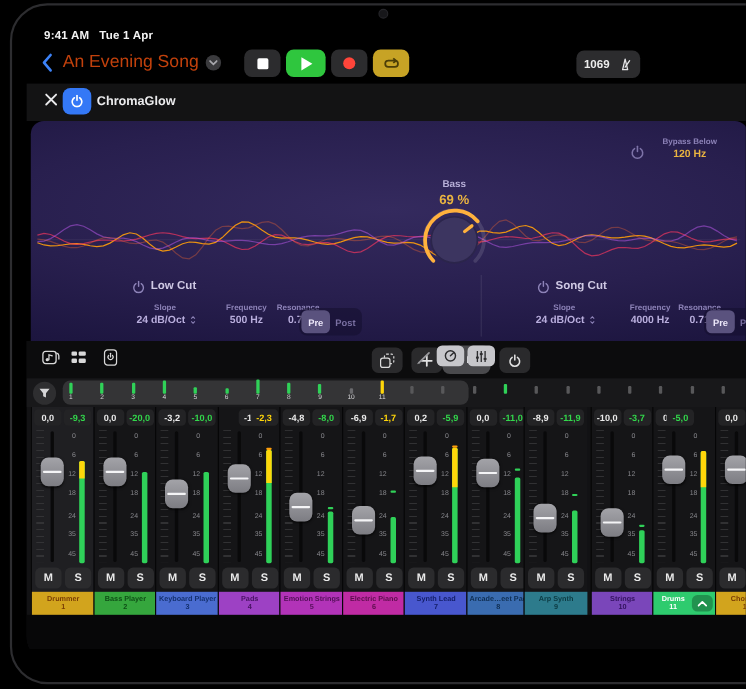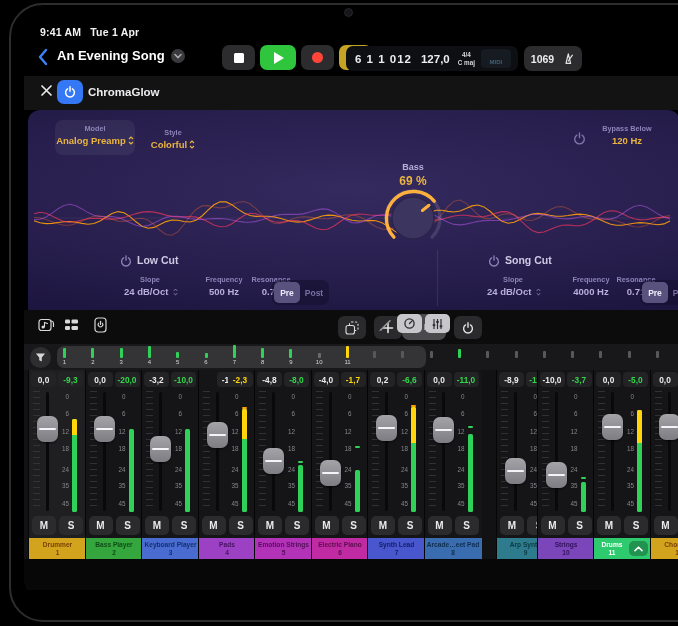--- a/index.html
+++ b/index.html
@@ -11,21 +11,21 @@
     border:2px solid #2d2d30;border-radius:34px;}
   .camera-dot{position:absolute;left:344px;top:8px;width:7px;height:7px;border-radius:50%;
     background:#17171a;border:1px solid #26262a;}
   .screen{position:absolute;left:24px;top:18px;width:656px;height:584px;background:#000;
     border-radius:24px 0 0 24px;overflow:hidden;}
   
   .status{left:16px;top:8px;color:#f2f2f2;font-size:10.5px;font-weight:700;letter-spacing:.2px;}
   .status span{margin-right:9px;}
   .back{left:13px;top:30px;width:12px;height:18px;}
   .songrow{left:33px;top:30px;display:flex;align-items:center;gap:6px;}
-  .song-title{color:#ffffff;font-size:13px;font-weight:700;}
+  .song-title{color:#c2410c;font-size:16px;font-weight:400;}
   .badge{width:14px;height:14px;border-radius:50%;background:#3a3a3d;display:flex;align-items:center;justify-content:center;}
   .transport{left:198px;top:27px;display:flex;gap:5px;}
   .tbtn{width:33px;height:25px;border-radius:7px;background:#2c2c2e;display:flex;align-items:center;justify-content:center;}
   .tbtn.play{background:#2fc63e;width:36px;}
   .tbtn.cycle{background:#c7a325;}
   .stop-sq{width:10px;height:10px;background:#fff;border-radius:1.5px;}
   .play-tr{width:0;height:0;border-left:10px solid #fff;border-top:6px solid transparent;border-bottom:6px solid transparent;margin-left:2px;}
   .rec-dot{width:11px;height:11px;border-radius:50%;background:#ff453a;}
   .lcd{left:322px;top:28px;width:172px;height:25px;border-radius:7px;background:#0d0f12;
     display:flex;align-items:center;color:#ecedef;}
@@ -144,31 +144,20 @@
         <span class="rec-dot"></span>
       </div>
     <div class="tbtn cycle">
       <svg width="16" height="12" viewBox="0 0 16 12">
         <path d="M4.5 3.2 H11 a2.8 2.8 0 0 1 0 5.6 H5 a2.8 2.8 0 0 1 0 -5.6" fill="none" stroke="#4c3e07" stroke-width="1.6"></path>
         <polyline points="9.5,1 12,3.2 9.5,5.2" fill="none" stroke="#4c3e07" stroke-width="1.6" stroke-linejoin="round"></polyline>
       </svg>
     </div>
   </div>
 
-  <div class="abs lcd">
-    <span class="pos">6 1 1 012</span>
-    <span class="tempo">127,0</span>
-    <span class="sig">
-      <span>4/4</span><br>
-      <span>C maj</span>
-    </span>
-    <span class="io">
-        <span>MIDI</span>
-      </span>
-  </div>
 
   <div class="abs countpill">
     <span class="n">1069</span>
     <svg width="13" height="13" viewBox="0 0 13 13">
       <path d="M4 11.3 L6.3 1.8 L8.6 11.3 Z" fill="none" stroke="#e3e3e5" stroke-width="1.2" stroke-linejoin="round"></path>
       <line x1="6.3" y1="9" x2="10.4" y2="3.2" stroke="#e3e3e5" stroke-width="1.2" stroke-linecap="round"></line>
     </svg>
   </div>
 
   <div class="abs plug-head"></div>
@@ -185,34 +174,20 @@
 
   <div class="abs plug">
     <svg id="waveform-svg" class="abs" style="left:0;top:48px;" width="652" height="120" viewBox="0 0 652 120">
       <line x1="8" y1="60" x2="645" y2="60" stroke="rgba(255,255,255,0.06)" stroke-width="1"></line>
     <path d="M6.0 62.7 L12.0 64.7 L18.0 65.6 L24.0 65.4 L30.0 64.5 L36.0 63.7 L42.0 63.5 L48.0 64.2 L54.0 65.4 L60.0 66.2 L66.0 65.5 L72.0 63.0 L78.0 59.2 L84.0 55.5 L90.0 53.6 L96.0 54.7 L102.0 58.6 L108.0 63.8 L114.0 68.3 L120.0 70.3 L126.0 69.4 L132.0 66.6 L138.0 63.6 L144.0 62.0 L150.0 62.3 L156.0 63.5 L162.0 64.0 L168.0 62.3 L174.0 58.0 L180.0 52.2 L186.0 46.8 L192.0 43.7 L198.0 43.9 L204.0 46.8 L210.0 51.1 L216.0 55.0 L222.0 57.5 L228.0 58.4 L234.0 58.3 L240.0 58.3 L246.0 58.9 L252.0 60.3 L258.0 62.0 L264.0 63.5 L270.0 64.1 L276.0 63.5 L282.0 61.9 L288.0 59.9 L294.0 58.0 L300.0 57.1 L306.0 57.4 L312.0 58.8 L318.0 60.7 L324.0 62.3 L330.0 63.0 L336.0 62.8 L342.0 62.4 L348.0 62.8 L354.0 64.8 L360.0 68.4 L366.0 72.7 L372.0 75.7 L378.0 75.9 L384.0 72.7 L390.0 66.8 L396.0 60.1 L402.0 54.8 L408.0 52.2 L414.0 52.2 L420.0 53.4 L426.0 54.0 L432.0 53.0 L438.0 50.5 L444.0 47.9 L450.0 47.0 L456.0 48.9 L462.0 53.3 L468.0 58.7 L474.0 63.2 L480.0 65.2 L486.0 64.3 L492.0 61.5 L498.0 58.3 L504.0 56.1 L510.0 55.4 L516.0 56.1 L522.0 57.3 L528.0 58.2 L534.0 58.2 L540.0 57.5 L546.0 56.6 L552.0 56.1 L558.0 56.7 L564.0 58.3 L570.0 60.8 L576.0 63.6 L582.0 66.0 L588.0 67.2 L594.0 67.3 L600.0 66.3 L606.0 65.2 L612.0 64.6 L618.0 65.0 L624.0 66.0 L630.0 66.7 L636.0 65.9 L642.0 63.0" fill="none" stroke="#ff9f0a" stroke-opacity="0.9" stroke-width="1.1"></path>
         <path d="M6.0 55.7 L12.0 54.2 L18.0 55.2 L24.0 57.9 L30.0 61.1 L36.0 63.4 L42.0 64.2 L48.0 63.5 L54.0 62.0 L60.0 60.8 L66.0 60.2 L72.0 60.4 L78.0 60.9 L84.0 61.1 L90.0 60.6 L96.0 59.4 L102.0 57.5 L108.0 55.6 L114.0 54.1 L120.0 53.6 L126.0 54.1 L132.0 55.4 L138.0 57.1 L144.0 58.4 L150.0 58.9 L156.0 58.7 L162.0 58.5 L168.0 59.1 L174.0 60.9 L180.0 63.8 L186.0 66.9 L192.0 68.8 L198.0 68.5 L204.0 65.7 L210.0 61.5 L216.0 57.5 L222.0 55.3 L228.0 55.8 L234.0 58.3 L240.0 61.5 L246.0 63.8 L252.0 64.4 L258.0 63.6 L264.0 62.5 L270.0 62.5 L276.0 64.2 L282.0 67.2 L288.0 70.2 L294.0 71.7 L300.0 71.0 L306.0 68.0 L312.0 63.8 L318.0 59.8 L324.0 57.1 L330.0 56.1 L336.0 56.3 L342.0 57.0 L348.0 57.4 L354.0 57.2 L360.0 56.5 L366.0 55.8 L372.0 55.5 L378.0 56.1 L384.0 57.4 L390.0 59.2 L396.0 61.0 L402.0 62.1 L408.0 62.1 L414.0 61.2 L420.0 59.5 L426.0 58.0 L432.0 57.2 L438.0 57.3 L444.0 58.1 L450.0 58.8 L456.0 58.6 L462.0 57.2 L468.0 55.1 L474.0 53.6 L480.0 53.9 L486.0 56.8 L492.0 61.9 L498.0 67.7 L504.0 72.4 L510.0 74.6 L516.0 74.0 L522.0 71.6 L528.0 68.9 L534.0 67.2 L540.0 67.0 L546.0 67.6 L552.0 67.7 L558.0 66.1 L564.0 62.7 L570.0 58.4 L576.0 54.6 L582.0 52.7 L588.0 53.1 L594.0 55.4 L600.0 58.4 L606.0 60.8 L612.0 61.9 L618.0 61.7 L624.0 60.6 L630.0 59.6 L636.0 59.1 L642.0 59.4" fill="none" stroke="#ff375f" stroke-opacity="0.65" stroke-width="1.1"></path>
         <path d="M6.0 61.6 L12.0 61.2 L18.0 58.9 L24.0 55.1 L30.0 50.8 L36.0 47.4 L42.0 46.3 L48.0 47.7 L54.0 50.9 L60.0 54.6 L66.0 57.3 L72.0 58.5 L78.0 58.6 L84.0 58.5 L90.0 59.5 L96.0 61.7 L102.0 64.7 L108.0 67.3 L114.0 68.5 L120.0 67.6 L126.0 65.1 L132.0 62.0 L138.0 59.4 L144.0 58.2 L150.0 58.3 L156.0 59.4 L162.0 60.7 L168.0 61.4 L174.0 61.5 L180.0 61.0 L186.0 60.6 L192.0 60.5 L198.0 61.0 L204.0 62.0 L210.0 63.2 L216.0 64.1 L222.0 64.3 L228.0 63.4 L234.0 61.8 L240.0 59.7 L246.0 57.8 L252.0 56.6 L258.0 56.2 L264.0 56.4 L270.0 56.4 L276.0 55.6 L282.0 54.0 L288.0 52.1 L294.0 50.9 L300.0 51.4 L306.0 53.9 L312.0 57.8 L318.0 61.9 L324.0 64.6 L330.0 64.9 L336.0 63.2 L342.0 60.3 L348.0 57.8 L354.0 56.8 L360.0 57.4 L366.0 58.8 L372.0 59.8 L378.0 59.7 L384.0 58.3 L390.0 56.5 L396.0 55.3 L402.0 55.8 L408.0 58.0 L414.0 61.2 L420.0 64.3 L426.0 66.4 L432.0 66.9 L438.0 66.1 L444.0 64.7 L450.0 63.4 L456.0 62.6 L462.0 62.4 L468.0 62.5 L474.0 62.4 L480.0 61.9 L486.0 60.8 L492.0 59.3 L498.0 57.7 L504.0 56.5 L510.0 56.2 L516.0 56.9 L522.0 58.3 L528.0 59.8 L534.0 60.8 L540.0 60.9 L546.0 60.1 L552.0 59.0 L558.0 58.4 L564.0 58.7 L570.0 59.8 L576.0 61.0 L582.0 61.1 L588.0 59.4 L594.0 56.0 L600.0 51.8 L606.0 48.5 L612.0 47.3 L618.0 48.7 L624.0 52.1 L630.0 56.1 L636.0 59.3 L642.0 61.0" fill="none" stroke="#bf5af2" stroke-opacity="0.5" stroke-width="1.1"></path>
         <path d="M6.0 59.4 L12.0 60.0 L18.0 61.5 L24.0 63.7 L30.0 65.8 L36.0 67.2 L42.0 67.2 L48.0 65.6 L54.0 63.0 L60.0 60.2 L66.0 58.2 L72.0 57.9 L78.0 59.2 L84.0 61.3 L90.0 63.1 L96.0 63.4 L102.0 62.4 L108.0 60.7 L114.0 60.2 L120.0 62.1 L126.0 66.6 L132.0 72.2 L138.0 76.5 L144.0 77.3 L150.0 73.7 L156.0 66.5 L162.0 58.1 L168.0 51.4 L174.0 47.9 L180.0 47.6 L186.0 49.0 L192.0 49.9 L198.0 49.1 L204.0 46.7 L210.0 44.2 L216.0 43.5 L222.0 45.7 L228.0 50.6 L234.0 56.8 L240.0 62.1 L246.0 65.2 L252.0 65.5 L258.0 63.7 L264.0 61.3 L270.0 59.3 L276.0 58.7 L282.0 59.1 L288.0 60.1 L294.0 60.7 L300.0 60.6 L306.0 59.6 L312.0 58.1 L318.0 56.9 L324.0 56.7 L330.0 58.1 L336.0 61.1 L342.0 65.0 L348.0 68.7 L354.0 71.0 L360.0 71.4 L366.0 70.1 L372.0 68.2 L378.0 67.0 L384.0 67.2 L390.0 68.3 L396.0 69.0 L402.0 67.5 L408.0 63.0 L414.0 56.0 L420.0 48.5 L426.0 43.2 L432.0 42.0 L438.0 45.1 L444.0 50.9 L450.0 56.8 L456.0 60.4 L462.0 60.8 L468.0 58.8 L474.0 56.5 L480.0 55.6 L486.0 56.9 L492.0 59.7 L498.0 62.1 L504.0 62.5 L510.0 60.3 L516.0 56.2 L522.0 51.8 L528.0 49.0 L534.0 48.6 L540.0 50.6 L546.0 54.0 L552.0 57.5 L558.0 59.9 L564.0 61.1 L570.0 61.2 L576.0 61.1 L582.0 61.5 L588.0 62.7 L594.0 64.7 L600.0 67.0 L606.0 68.7 L612.0 69.0 L618.0 67.6 L624.0 64.7 L630.0 61.3 L636.0 58.5 L642.0 57.3" fill="none" stroke="#ff6b2d" stroke-opacity="0.35" stroke-width="1.1"></path>
       </svg>
 
-    <div class="abs modelbox">
-      <div class="plbl" style="margin-top:4px">Model</div>
-      <div class="pval" style="margin-top:2px"><span>Analog Preamp</span><svg class="gold-chev" width="6" height="9" viewBox="0 0 6 9">
-            <polyline points="1,3 3,1 5,3" fill="none" stroke="#eab440" stroke-width="1.1"></polyline>
-            <polyline points="1,6 3,8 5,6" fill="none" stroke="#eab440" stroke-width="1.1"></polyline>
-          </svg></div>
-    </div>
-    <div class="abs stylebox">
-      <div class="plbl" style="margin-top:8px">Style</div>
-      <div class="pval" style="margin-top:2px"><span>Colorful</span><svg class="gold-chev" width="6" height="9" viewBox="0 0 6 9">
-            <polyline points="1,3 3,1 5,3" fill="none" stroke="#eab440" stroke-width="1.1"></polyline>
-            <polyline points="1,6 3,8 5,6" fill="none" stroke="#eab440" stroke-width="1.1"></polyline>
-          </svg></div>
-    </div>
 
     <div class="abs drive-lbl">Bass</div>
     <div class="abs drive-val">69 %</div>
     <svg class="abs knob" width="60" height="60" viewBox="0 0 60 60">
       <path d="M10.9 49.1 A27 27 0 1 1 49.1 49.1" fill="none" stroke="rgba(255,255,255,0.12)" stroke-width="3.4" stroke-linecap="round"></path>
       <circle cx="30" cy="30" r="21" fill="#3c3560" stroke="#2b254b" stroke-width="1.5"></circle>
       <path d="M10.9 49.1 A27 27 0 1 1 51.2 13.2" fill="none" stroke="#ffb13d" stroke-width="3.4" stroke-linecap="round"></path>
       <line x1="39.4" y1="22.5" x2="46" y2="17.3" stroke="#ffb13d" stroke-width="3" stroke-linecap="round"></line>
     </svg>
 
@@ -473,21 +448,21 @@
             <i></i>
           </div>
           <div class="msbtn" style="left:3px">M</div>
           <div class="msbtn" style="left:30px">S</div>
           <div class="band" style="background:#b233b8;color:#530f58">
             <div class="nm">Emotion Strings</div>
             <div class="no">5</div>
           </div>
         </div>
         <div class="strip" style="left: 286.5px;">
-          <div class="vbox" style="left:2px;color:#ececec">-4,0</div>
+          <div class="vbox" style="left:2px;color:#ececec">-6,9</div>
           <div class="vbox" style="left:29px;color:#ffd60a">-1,7</div>
           <div class="ticks"></div>
           <div class="groove"></div>
           <div class="slab" style="left:24px;top:23px">0</div>
           <div class="slab" style="left:24px;top:40px">6</div>
           <div class="slab" style="left:24px;top:58px">12</div>
           <div class="slab" style="left:24px;top:75px">18</div>
           <div class="slab" style="left:24px;top:96px">24</div>
           <div class="slab" style="left:24px;top:112px">35</div>
           <div class="slab" style="left:24px;top:130px">45</div>
@@ -498,21 +473,21 @@
           </div>
           <div class="msbtn" style="left:3px">M</div>
           <div class="msbtn" style="left:30px">S</div>
           <div class="band" style="background:#c02ba4;color:#5c0e4d">
             <div class="nm">Electric Piano</div>
             <div class="no">6</div>
           </div>
         </div>
         <div class="strip" style="left: 343px;">
           <div class="vbox" style="left:2px;color:#ececec">0,2</div>
-          <div class="vbox" style="left:29px;color:#32d74b">-6,6</div>
+          <div class="vbox" style="left:29px;color:#32d74b">-5,9</div>
           <div class="ticks"></div>
           <div class="groove"></div>
           <div class="slab" style="left:24px;top:23px">0</div>
           <div class="slab" style="left:24px;top:40px">6</div>
           <div class="slab" style="left:24px;top:58px">12</div>
           <div class="slab" style="left:24px;top:75px">18</div>
           <div class="slab" style="left:24px;top:96px">24</div>
           <div class="slab" style="left:24px;top:112px">35</div>
           <div class="slab" style="left:24px;top:130px">45</div>
           <div class="meter" style="top:37px;height:105px">
@@ -546,21 +521,21 @@
           <div class="handle" style="top:47px">
             <i></i>
           </div>
           <div class="msbtn" style="left:3px">M</div>
           <div class="msbtn" style="left:30px">S</div>
           <div class="band" style="background:#3a6cb0;color:#0f2e52">
             <div class="nm">Arcade…eet Pad</div>
             <div class="no">8</div>
           </div>
         </div>
-        <div class="strip" style="left: 472px;">
+        <div class="strip" style="left: 452px;">
           <div class="vbox" style="left:2px;color:#ececec">-8,9</div>
           <div class="vbox" style="left:29px;color:#32d74b">-11,9</div>
           <div class="ticks"></div>
           <div class="groove"></div>
           <div class="slab" style="left:24px;top:23px">0</div>
           <div class="slab" style="left:24px;top:40px">6</div>
           <div class="slab" style="left:24px;top:58px">12</div>
           <div class="slab" style="left:24px;top:75px">18</div>
           <div class="slab" style="left:24px;top:96px">24</div>
           <div class="slab" style="left:24px;top:112px">35</div>
@@ -596,21 +571,21 @@
           </div>
           <div class="msbtn" style="left:3px">M</div>
           <div class="msbtn" style="left:30px">S</div>
           <div class="band" style="background:#7a46ba;color:#32125d">
             <div class="nm">Strings</div>
             <div class="no">10</div>
           </div>
         </div>
         <div class="strip" style="left: 569px;">
           <div class="vbox" style="left:2px;color:#ececec">0,0</div>
-          <div class="vbox" style="left:29px;color:#32d74b">-5,0</div>
+          <div class="vbox" style="left:12px;color:#32d74b">-5,0</div>
           <div class="ticks"></div>
           <div class="groove"></div>
           <div class="slab" style="left:24px;top:23px">0</div>
           <div class="slab" style="left:24px;top:40px">6</div>
           <div class="slab" style="left:24px;top:58px">12</div>
           <div class="slab" style="left:24px;top:75px">18</div>
           <div class="slab" style="left:24px;top:96px">24</div>
           <div class="slab" style="left:24px;top:112px">35</div>
           <div class="slab" style="left:24px;top:130px">45</div>
           <div class="meter" style="top:40px;height:102px">

